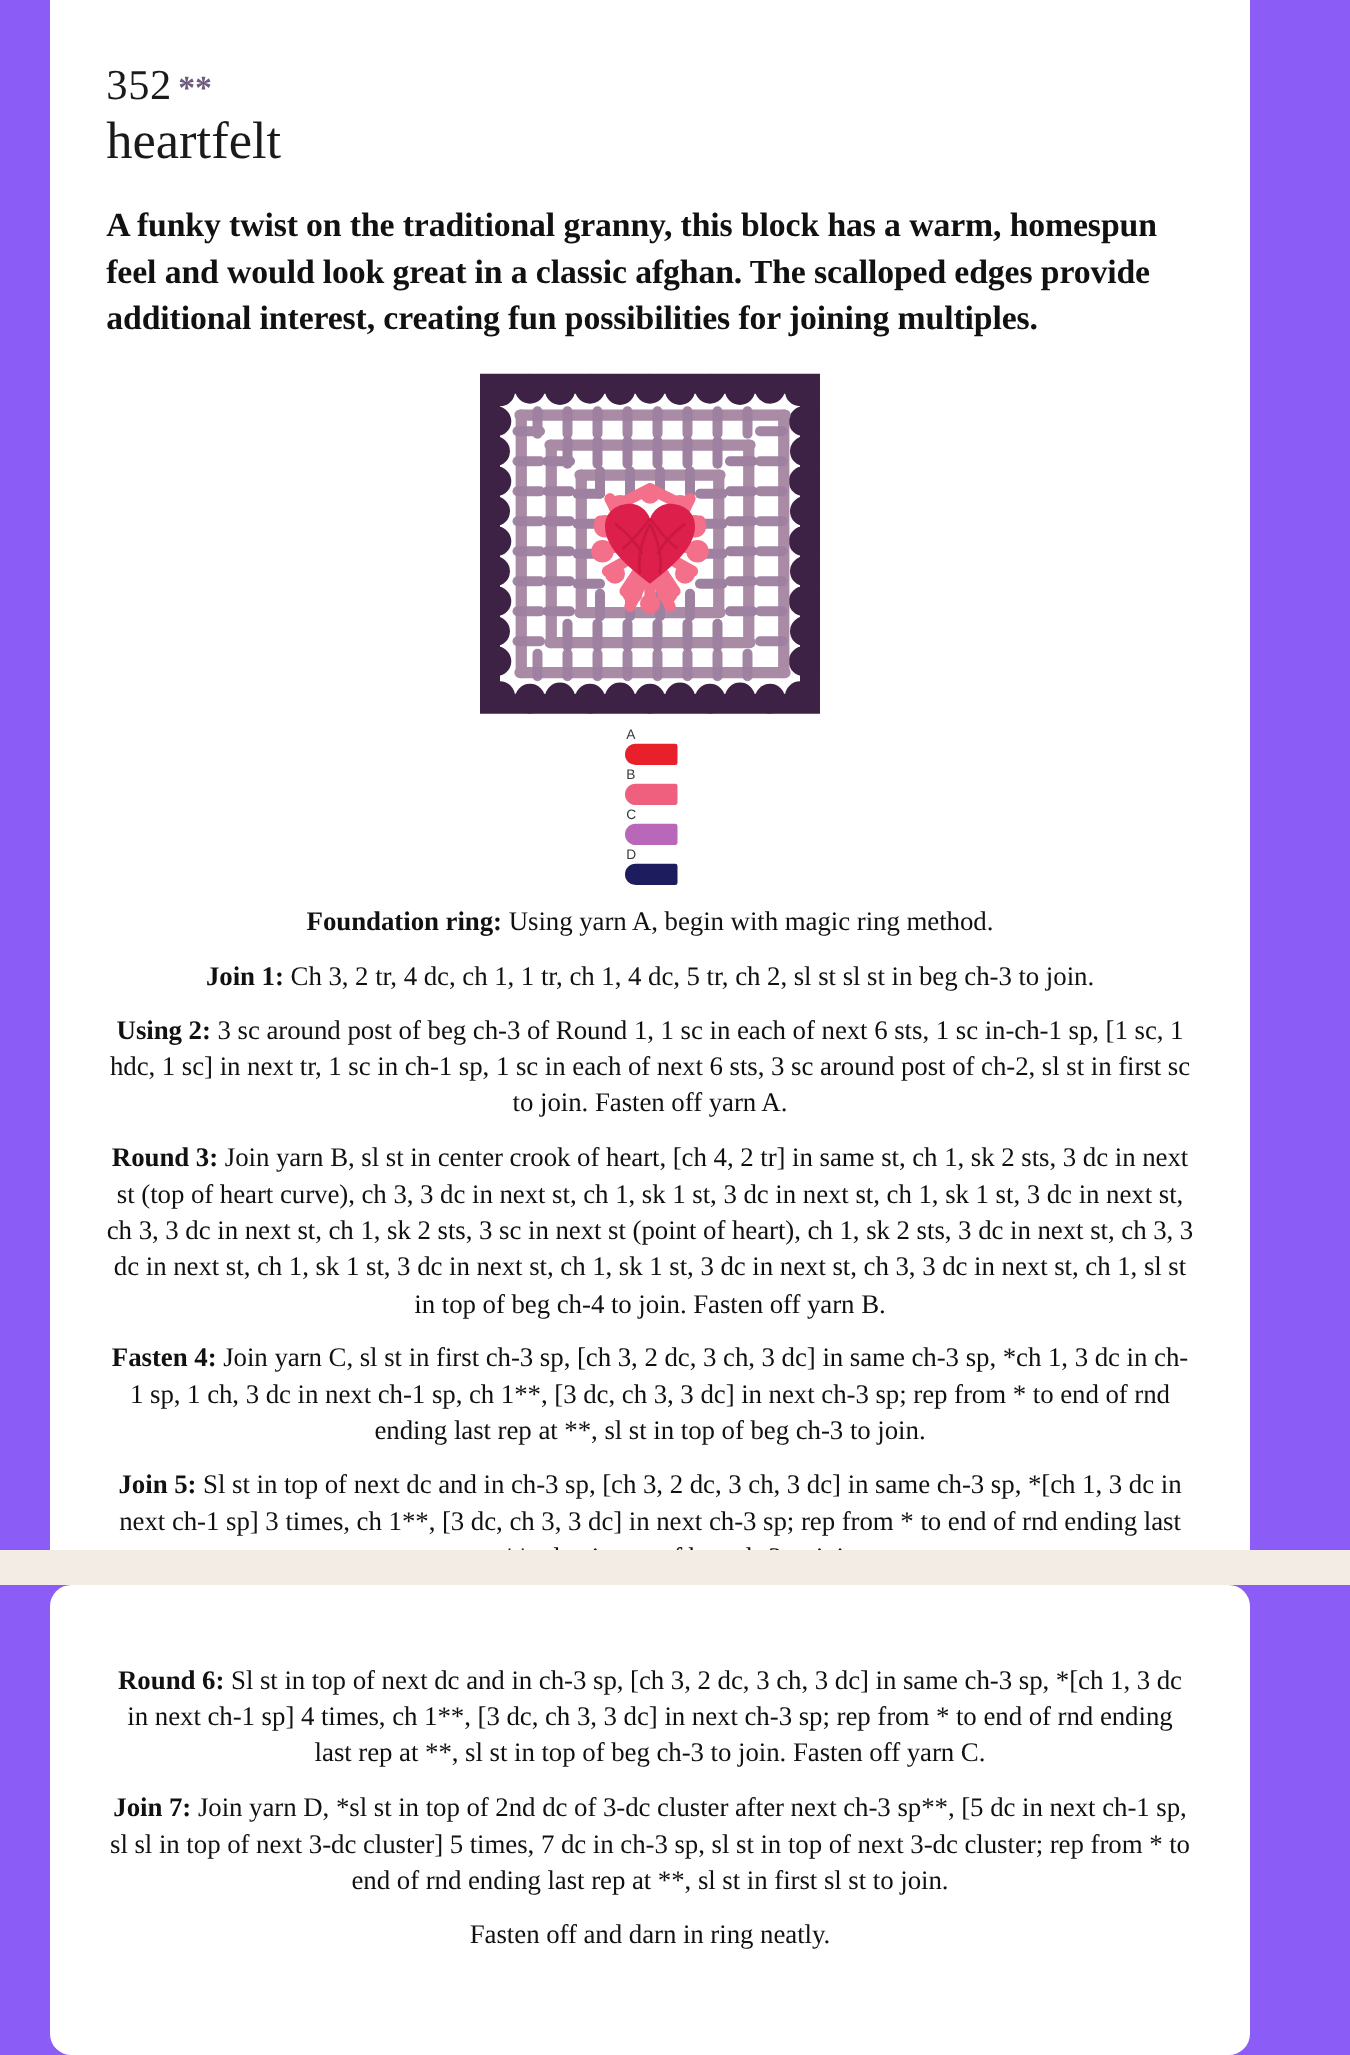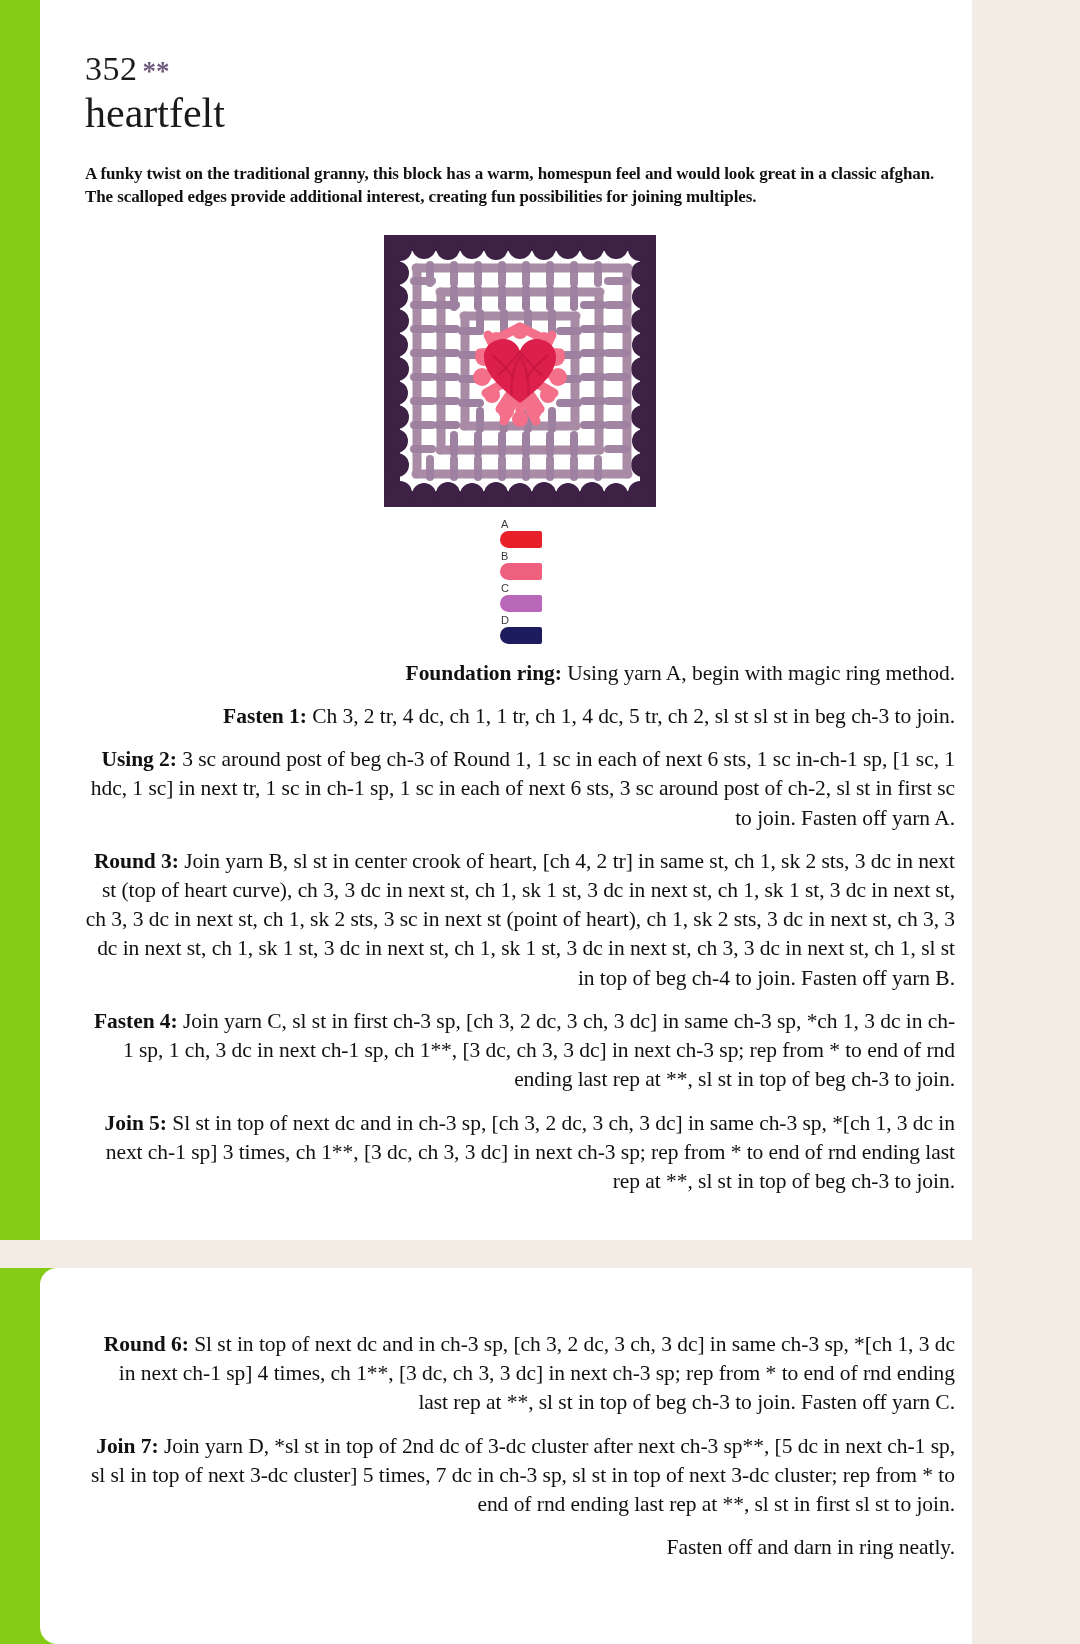--- a/index.html
+++ b/index.html
@@ -8,23 +8,23 @@
     background: #f2ece4;
   }
   body {
     width: 1080px;
     min-height: 1644px;
     font-family: "Liberation Serif", "DejaVu Serif", serif;
     -webkit-font-smoothing: antialiased;
   }
   .viewport {
     position: relative;
-    width: 972px;
+    width: 1080px;
     min-height: 1644px;
-    background: #84cc16;
+    background: #8b5cf6;
     overflow: hidden;
   }
   
   .page {
     position: absolute;
     left: 40px;
     width: 960px;
     background: #ffffff;
     box-sizing: border-box;
   }
@@ -69,21 +69,21 @@
     font-weight: 700;
   }
   .block-title {
     font-size: 42px;
     color: #1a1a1a;
     font-weight: 400;
     line-height: 1.15;
     margin: 0 0 24px 0;
   }
   .intro {
-    font-size: 17px;
+    font-size: 27px;
     font-weight: 700;
     line-height: 1.38;
     color: #111;
     margin: 0 0 26px 0;
     letter-spacing: -0.1px;
     max-width: 865px;
   }
 
   
   .photo-wrap {
@@ -123,21 +123,21 @@
     height: 17px;
     border-radius: 9px 2px 2px 9px;
   }
 
   
   .instr {
     font-size: 21.5px;
     line-height: 1.36;
     color: #111;
     margin: 0 0 14px 0;
-    text-align: right;
+    text-align: center;
     letter-spacing: -0.05px;
   }
   .instr .lead {
     font-weight: 700;
   }
   .instructions-block {
     padding-top: 12px;
   }
   .page-two .instructions-block {
     padding-top: 62px;
@@ -411,21 +411,21 @@
           <span class="key-label">D</span>
           <span class="key-swatch" style="background:#1c1c5e"></span>
         </div>
       </div>
 
       <div class="instructions-block">
         <p class="instr">
           <span class="lead">Foundation ring:</span><span> Using yarn A, begin with magic ring method.</span>
         </p>
         <p class="instr">
-          <span class="lead">Fasten 1:</span><span> Ch 3, 2 tr, 4 dc, ch 1, 1 tr, ch 1, 4 dc, 5 tr, ch 2, sl st sl st in beg ch-3 to join.</span>
+          <span class="lead">Join 1:</span><span> Ch 3, 2 tr, 4 dc, ch 1, 1 tr, ch 1, 4 dc, 5 tr, ch 2, sl st sl st in beg ch-3 to join.</span>
         </p>
         <p class="instr">
           <span class="lead">Using 2:</span><span> 3 sc around post of beg ch-3 of Round 1, 1 sc in each of next 6 sts, 1 sc in-ch-1 sp, [1 sc, 1 hdc, 1 sc] in next tr, 1 sc in ch-1 sp, 1 sc in each of next 6 sts, 3 sc around post of ch-2, sl st in first sc to join. Fasten off yarn A.</span>
         </p>
         <p class="instr">
           <span class="lead">Round 3:</span><span> Join yarn B, sl st in center crook of heart, [ch 4, 2 tr] in same st, ch 1, sk 2 sts, 3 dc in next st (top of heart curve), ch 3, 3 dc in next st, ch 1, sk 1 st, 3 dc in next st, ch 1, sk 1 st, 3 dc in next st, ch 3, 3 dc in next st, ch 1, sk 2 sts, 3 sc in next st (point of heart), ch 1, sk 2 sts, 3 dc in next st, ch 3, 3 dc in next st, ch 1, sk 1 st, 3 dc in next st, ch 1, sk 1 st, 3 dc in next st, ch 3, 3 dc in next st, ch 1, sl st in top of beg ch-4 to join. Fasten off yarn B.</span>
         </p>
         <p class="instr">
           <span class="lead">Fasten 4:</span><span> Join yarn C, sl st in first ch-3 sp, [ch 3, 2 dc, 3 ch, 3 dc] in same ch-3 sp, *ch 1, 3 dc in ch-1 sp, 1 ch, 3 dc in next ch-1 sp, ch 1**, [3 dc, ch 3, 3 dc] in next ch-3 sp; rep from * to end of rnd ending last rep at **, sl st in top of beg ch-3 to join.</span>
         </p>

